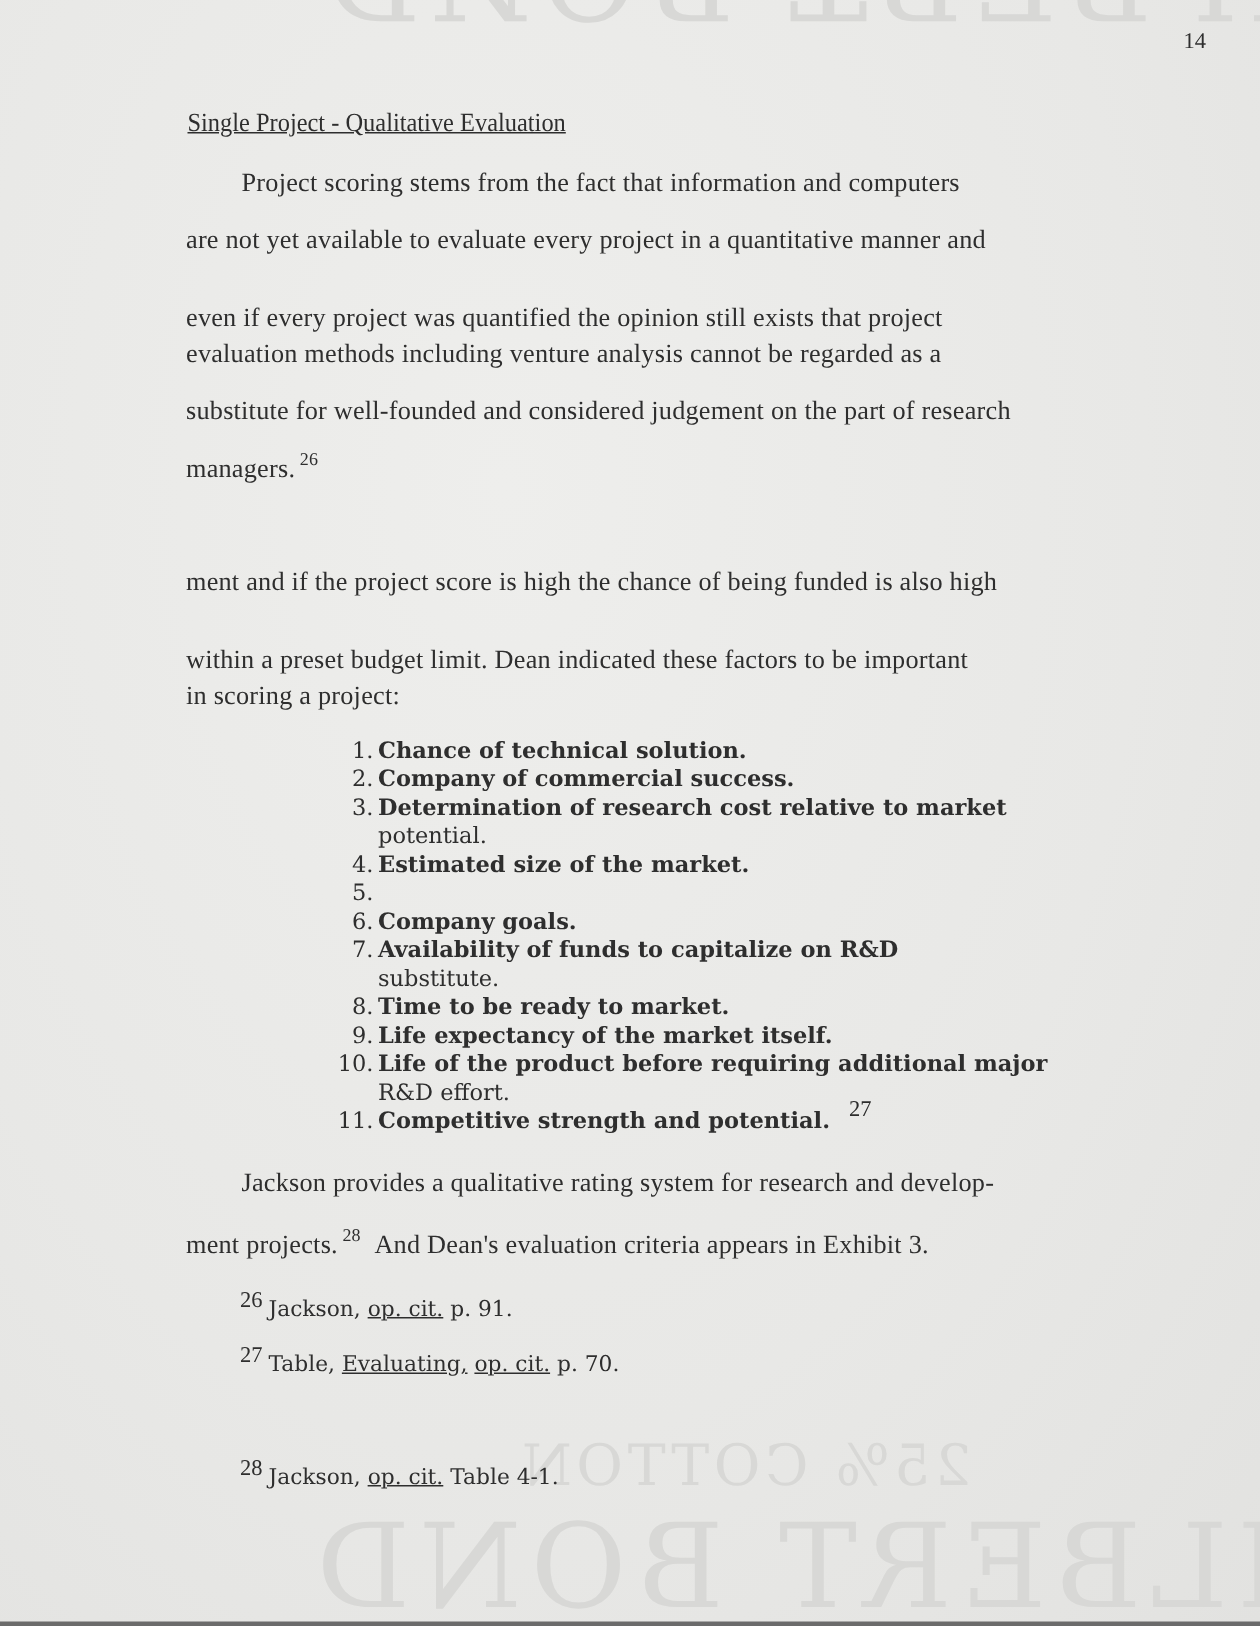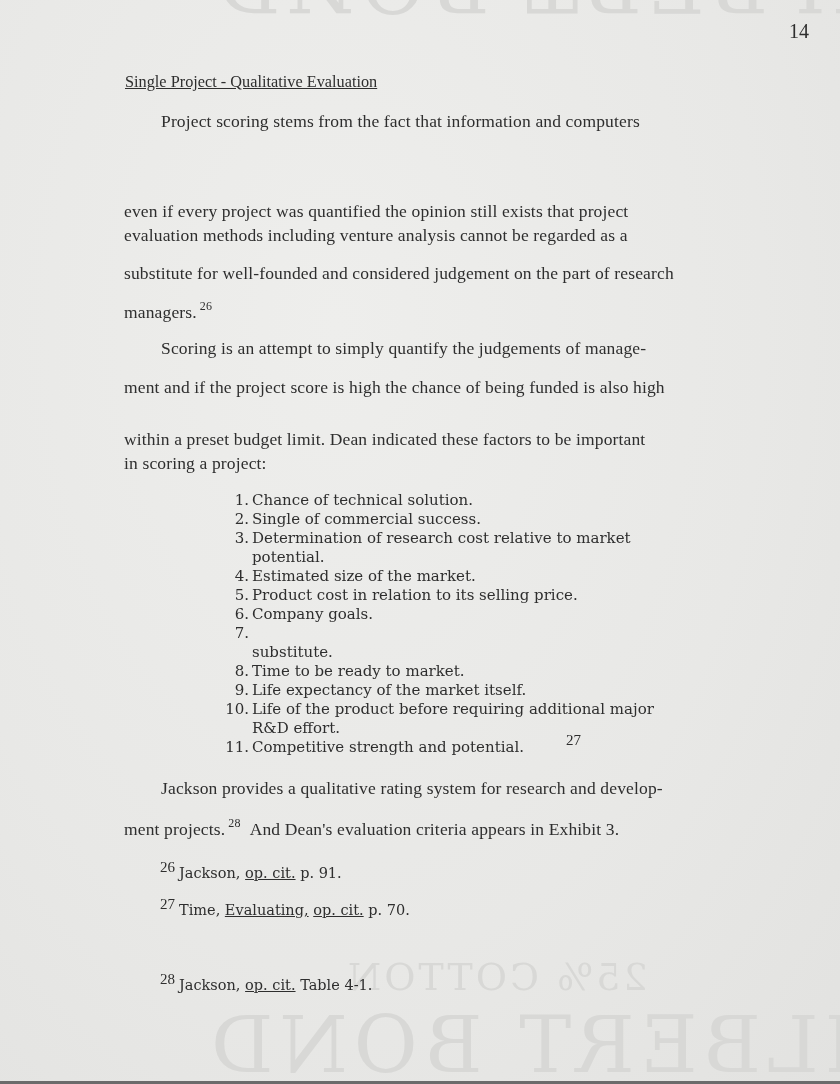--- a/index.html
+++ b/index.html
@@ -17,103 +17,103 @@
       position: absolute; font-family: "DejaVu Serif", serif; color: #d8d8d6;
       letter-spacing: 6px; white-space: nowrap; pointer-events: none;
     }
     .wm-top { left: 212px; top: -62px; font-size: 78px; transform: scaleY(-1) scaleX(-1); }
     .wm-bottom { left: 205px; top: 1000px; font-size: 78px; transform: scaleX(-1); }
     .wm-cotton { left: 345px; top: 955px; font-size: 38px; transform: scaleX(-1); letter-spacing: 3px; }
     .bottom-edge { position: absolute; left: 0; bottom: 0; width: 840px; height: 3px; background: #6b6b6b; }
 
     .typed { font-family: "DejaVu Serif", serif; font-size: 15.5px; color: #2e2e2e; position: absolute; white-space: nowrap; }
 
-    .page-number { left: 789px; top: 20px; font-family: "Liberation Serif", serif; font-size: 20px; }
+    .page-number { left: 789px; top: 20px; font-family: "Liberation Serif", serif; font-size: 15px; }
     .heading { left: 125px; top: 71px; text-decoration: underline; font-family: "Liberation Serif", serif; font-size: 17.5px; transform: scaleX(0.93); transform-origin: left top; }
 
     .para-line { position: absolute; left: 124px; font-family: "Liberation Serif", serif; font-size: 17.5px; white-space: nowrap; color: #2e2e2e; letter-spacing: 0.15px; }
     .para-line.indent { left: 161px; }
     sup { font-size: 12px; vertical-align: 8px; margin-left: 3px; }
 
     .list { position: absolute; left: 210px; top: 491px; font-family: "DejaVu Serif", serif; font-size: 15px; color: #2e2e2e; line-height: 19px; }
     .list-item { display: flex; }
     .list-num { width: 42px; text-align: right; padding-right: 3px; box-sizing: border-box; }
-    .list-text { white-space: nowrap; }
+    .list-text { white-space: nowrap; font-weight: bold; }
     .list-cont { padding-left: 42px; white-space: nowrap; }
     .fn-ref-27 { position: absolute; left: 566px; top: 732px; font-family: "Liberation Serif", serif; font-size: 15px; }
 
     .footnote { position: absolute; left: 160px; font-family: "DejaVu Serif", serif; font-size: 14.5px; color: #2e2e2e; white-space: nowrap; }
     .footnote .fn-num { font-family: "Liberation Serif", serif; font-size: 15px; position: relative; top: -6px; margin-right: 4px; }
     .u { text-decoration: underline; }
   </style>
 </head>
 <body>
 
 <div class="page">
   <div class="wm wm-top">GILBERT BOND</div>
   <div class="wm wm-cotton">25% COTTON</div>
   <div class="wm wm-bottom">GILBERT BOND</div>
 
   <div class="typed page-number">14</div>
   <div class="typed heading">Single Project - Qualitative Evaluation</div>
 
   <div class="para-line indent" style="top:111px">Project scoring stems from the fact that information and computers</div>
+  <div class="para-line" style="top:149px">are not yet available to evaluate every project in a quantitative manner and</div>
   <div class="para-line" style="top:201px">even if every project was quantified the opinion still exists that project</div>
   <div class="para-line" style="top:263px">substitute for well-founded and considered judgement on the part of research</div>
   <div class="para-line" style="top:225px">evaluation methods including venture analysis cannot be regarded as a</div>
   <div class="para-line" style="top:299px">
     <span>managers.</span><sup>26</sup>
   </div>
 
-  <div class="para-line indent" style="top:338px">Scoring  is an  attempt to simply quantify the judgements of manage-</div>
   <div class="para-line" style="top:377px">ment and if the project score is high the chance of being funded is also high</div>
   <div class="para-line" style="top:429px">within a preset budget limit.  Dean indicated these factors to be important</div>
   <div class="para-line" style="top:453px">in scoring a project:</div>
 
   <div class="list" id="factor-list">
       <div>
         <div class="list-item">
           <span class="list-num">1.</span>
           <span class="list-text">Chance of technical solution.</span>
         </div>
       </div>
       <div>
         <div class="list-item">
           <span class="list-num">2.</span>
-          <span class="list-text">Single of commercial success.</span>
+          <span class="list-text">Company of commercial success.</span>
         </div>
       </div>
       <div>
         <div class="list-item">
           <span class="list-num">3.</span>
           <span class="list-text">Determination of research cost relative to market</span>
         </div>
         <div class="list-cont">potential.</div>
       </div>
       <div>
         <div class="list-item">
           <span class="list-num">4.</span>
           <span class="list-text">Estimated size of the market.</span>
         </div>
       </div>
       <div>
         <div class="list-item">
           <span class="list-num">5.</span>
-          <span class="list-text">Product cost in relation to its selling price.</span>
         </div>
       </div>
       <div>
         <div class="list-item">
           <span class="list-num">6.</span>
           <span class="list-text">Company goals.</span>
         </div>
       </div>
       <div>
         <div class="list-item">
           <span class="list-num">7.</span>
+          <span class="list-text">Availability of funds to capitalize on R&amp;D</span>
         </div>
         <div class="list-cont">substitute.</div>
       </div>
       <div>
         <div class="list-item">
           <span class="list-num">8.</span>
           <span class="list-text">Time to be ready to market.</span>
         </div>
       </div>
       <div>
@@ -138,18 +138,18 @@
     </div>
   <div class="fn-ref-27">27</div>
 
   <div class="para-line indent" style="top:778px">Jackson provides a qualitative rating system for research and develop-</div>
   <div class="para-line" style="top:816px">
     <span>ment projects.</span><sup>28</sup>&nbsp;&nbsp;<span>And Dean's evaluation criteria appears in Exhibit 3.</span>
   </div>
 
   <div id="footnotes">
       <div class="footnote" style="top: 865px;"><span class="fn-num">26</span><span>Jackson,</span> <span class="u">op. cit.</span> <span>p. 91.</span></div>
-      <div class="footnote" style="top: 902px;"><span class="fn-num">27</span><span>Time,</span> <span class="u">Evaluating,</span> <span class="u">op. cit.</span> <span>p. 70.</span></div>
+      <div class="footnote" style="top: 902px;"><span class="fn-num">27</span><span>Table,</span> <span class="u">Evaluating,</span> <span class="u">op. cit.</span> <span>p. 70.</span></div>
       <div class="footnote" style="top: 939px; margin-top: 38px;"><span class="fn-num">28</span><span>Jackson,</span> <span class="u">op. cit.</span> <span>Table 4-1.</span></div>
     </div>
 
   <div class="bottom-edge"></div>
 </div>
 
 </body></html>

